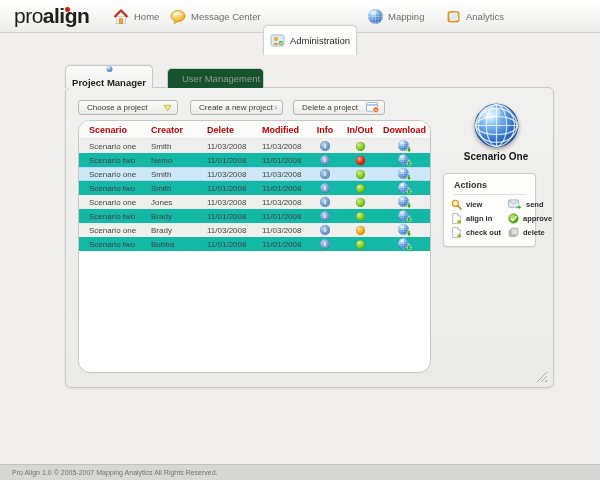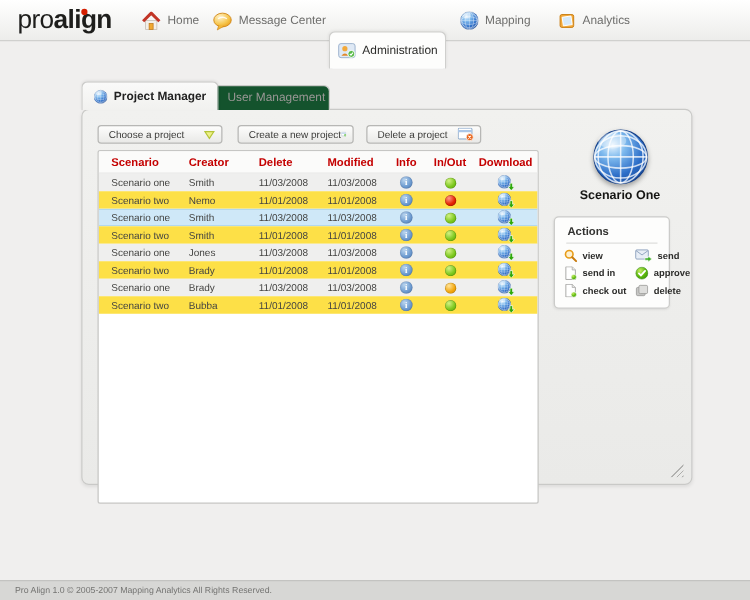--- a/index.html
+++ b/index.html
@@ -19,48 +19,48 @@
   .nav-tab-active { position:absolute; left:263px; top:4px; width:94px; height:30px;
     background:#fdfdfc; border:1px solid #cfcfcd; border-bottom:none; border-radius:5px 5px 0 0;
     display:flex; align-items:center; justify-content:center; gap:5px; font-size:9.5px; color:#2b2b29; z-index:6;
     box-shadow:0 -1px 2px rgba(0,0,0,0.05);margin-top:21px; }
   .nicon { flex:0 0 auto; }
 
   
   .doc-tab { position:absolute; display:flex; align-items:center; gap:5px; z-index:3;
     border:1px solid #c9c9c7; border-bottom:none; border-radius:5px 5px 0 0; padding:0 9px;
     font-size:9.5px; white-space:nowrap; }
-  .doc-tab.active { left:65px; top:65px; width:110px; height:23px; background:linear-gradient(#fafaf9,#f1f1ef);
-    font-weight:bold; color:#222; z-index:4; box-shadow:0 -1px 2px rgba(0,0,0,0.06); }
+  .doc-tab.active { left:65px; top:65px; width:88px; height:23px; background:linear-gradient(#fafaf9,#f1f1ef);
+    font-weight:bold; color:#222; z-index:4; box-shadow:0 -1px 2px rgba(0,0,0,0.06);flex-direction:column; }
   .doc-tab.inactive { left:167px; top:68px; width:97px; height:20px; background:#14532d; color:#999795; }
 
   
   .panel { position:absolute; left:65px; top:87px; width:489px; height:301px;
     background:linear-gradient(#f1f1ef,#eaeae8); border:1px solid #c9c9c7; border-radius:6px;
     box-shadow:0 1px 3px rgba(0,0,0,0.08); z-index:2; }
   .grip { position:absolute; right:6px; bottom:5px; width:11px; height:11px;
     background:repeating-linear-gradient(135deg,transparent 0 2px,#aeaeac 2px 3px);
     clip-path:polygon(100% 0,0 100%,100% 100%); cursor:nwse-resize; }
 
   
   .tbtn { position:absolute; top:12px; height:15px; display:flex; align-items:center; justify-content:space-between;
     padding:0 5px 0 8px; background:linear-gradient(#fdfdfc,#e9e9e7); border:1px solid #b7b7b5; border-radius:3px;
     font-size:8px; color:#3c3c3a; cursor:pointer; white-space:nowrap; }
   .tbtn-choose { left:12px; width:100px; }
   .tbtn-create { left:124px; width:93px; }
   .tbtn-delete { left:227px; width:92px; }
 
   
-  .ptable { position:absolute; left:12px; top:32px; width:353px; height:283px;
-    background:#fff; border:1px solid #c6c6c4; border-radius:2px; overflow:hidden; }
+  .ptable { position:absolute; left:12px; top:32px; width:353px; height:253px;
+    background:#fff; border:1px solid #c6c6c4; border-radius:12px; overflow:hidden; }
   .thead, .trow { display:grid; grid-template-columns:64px 56px 55px 55px 32px 38px 51px; align-items:center; }
   .thead { height:18px; background:#fbfbfa; border-bottom:1px solid #e8e8e6; }
   .thead .h { font-size:9px; font-weight:bold; color:#c40000; white-space:nowrap; }
   .h.l1 { padding-left:10px; } .h.l { padding-left:8px; } .h.c { text-align:center; }
-  .trow { height:14px; font-size:8px; color:#444442; background:#fde047; cursor:pointer; }
+  .trow { height:14px; font-size:8px; color:#444442; background:#14b8a6; cursor:pointer; }
   .trow.odd { background:#efefee; }
   .trow.selected { background:#cfe8f8; box-shadow:inset 0 1px 0 #b2d8ee, inset 0 -1px 0 #b2d8ee; }
   .cell { white-space:nowrap; overflow:hidden; }
   .cell.t1 { padding-left:10px; } .cell.t { padding-left:8px; }
   .cell.ic { display:flex; align-items:center; justify-content:center; }
 
   
   .icon-info { width:10px; height:10px; border-radius:50%; position:relative; display:inline-block;
     background:radial-gradient(circle at 35% 30%, #b9d4ee, #6f9dd2 55%, #4976ac); box-shadow:inset 0 0 1px rgba(0,0,40,0.4); }
   .icon-info::after { content:"i"; position:absolute; left:0; top:0; width:10px; height:10px;
@@ -479,21 +479,21 @@
         <div class="action-item">
           <svg class="ai" style="width:14px">
               <use href="#sendSym"></use>
             </svg>
           <span>send</span>
         </div>
         <div class="action-item">
           <svg class="ai">
               <use href="#pageSym"></use>
             </svg>
-          <span>send in</span>
+          <span>align in</span>
         </div>
         <div class="action-item">
           <svg class="ai">
               <use href="#approveSym"></use>
             </svg>
           <span>approve</span>
         </div>
         <div class="action-item">
           <svg class="ai">
               <use href="#pageSym"></use>

